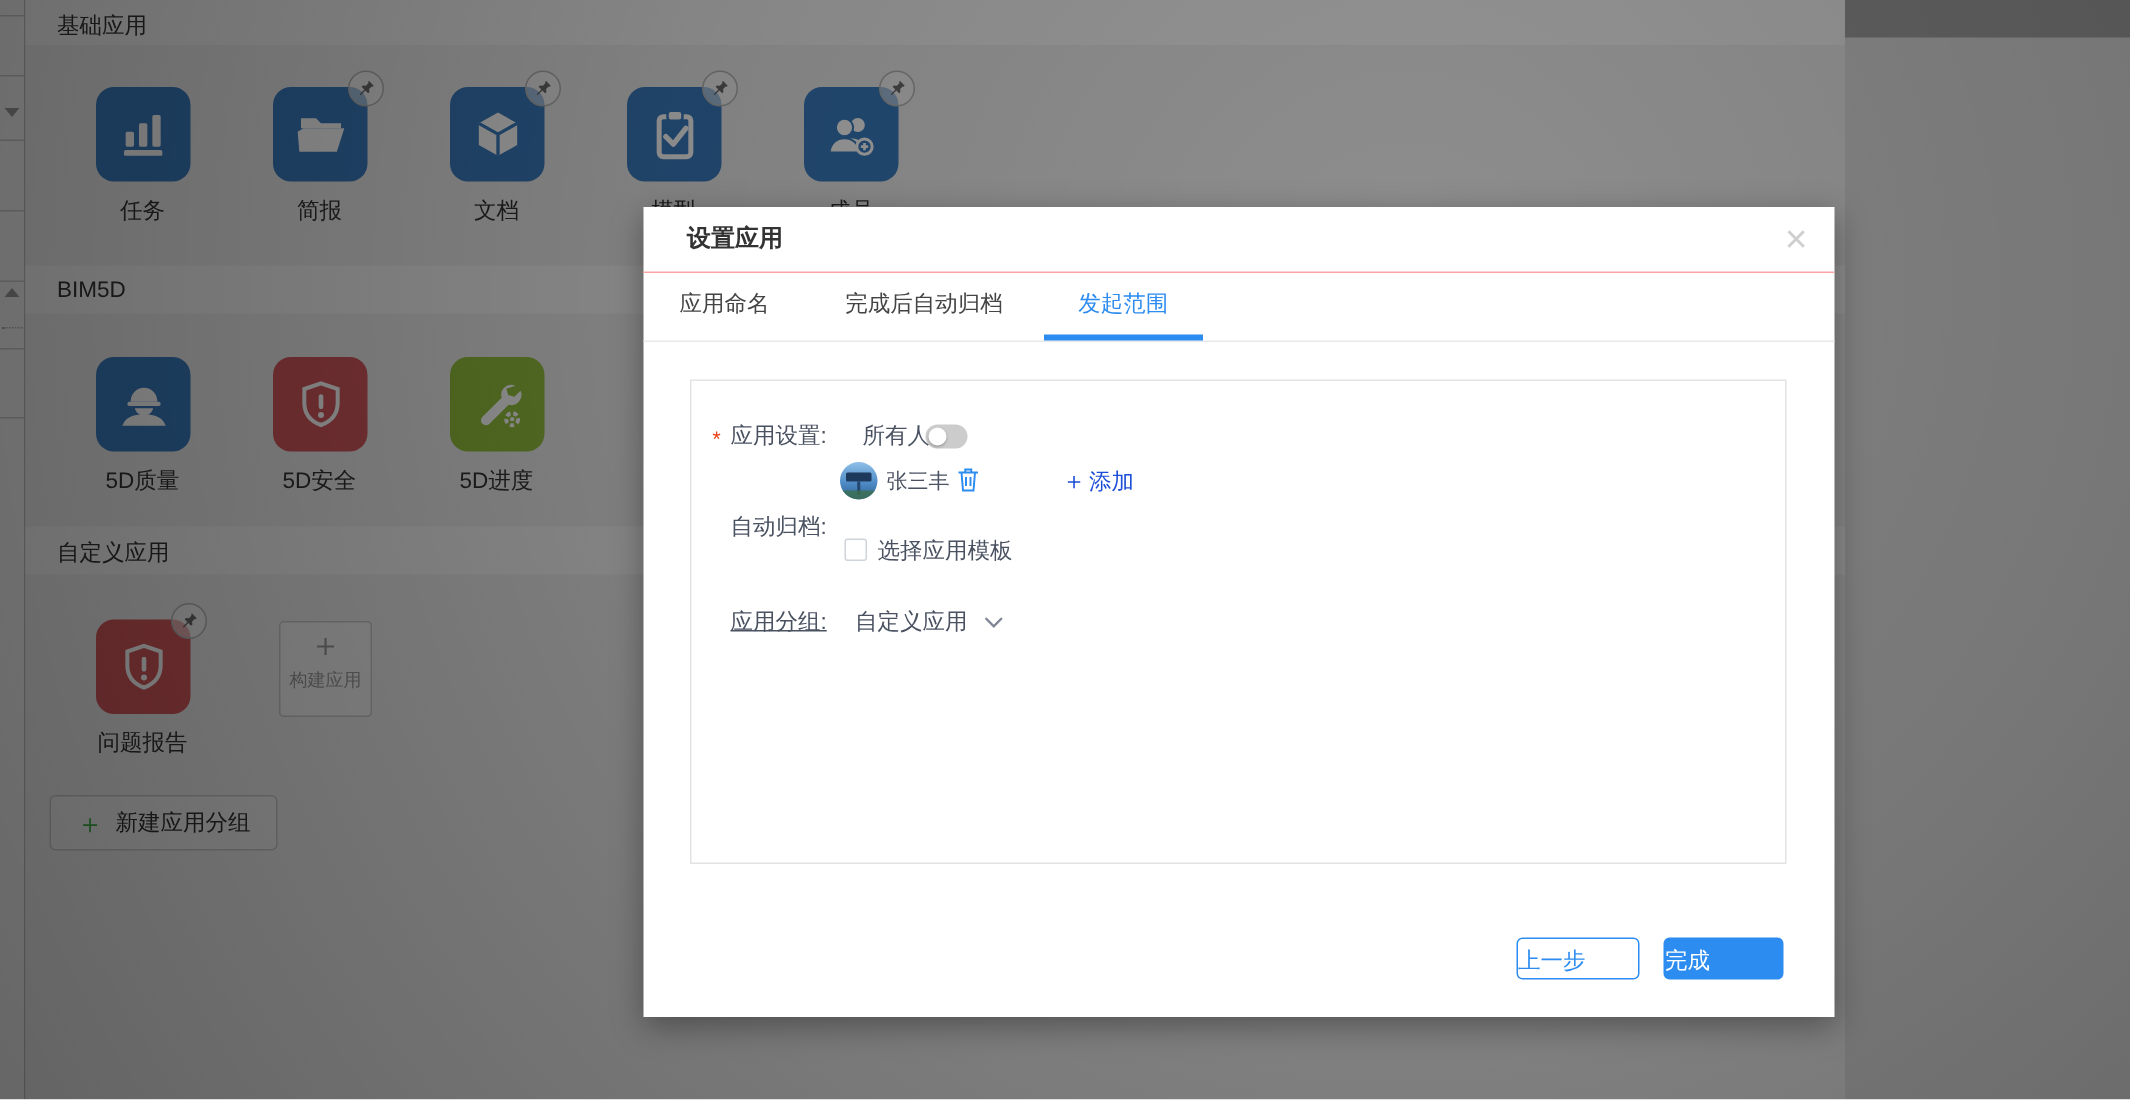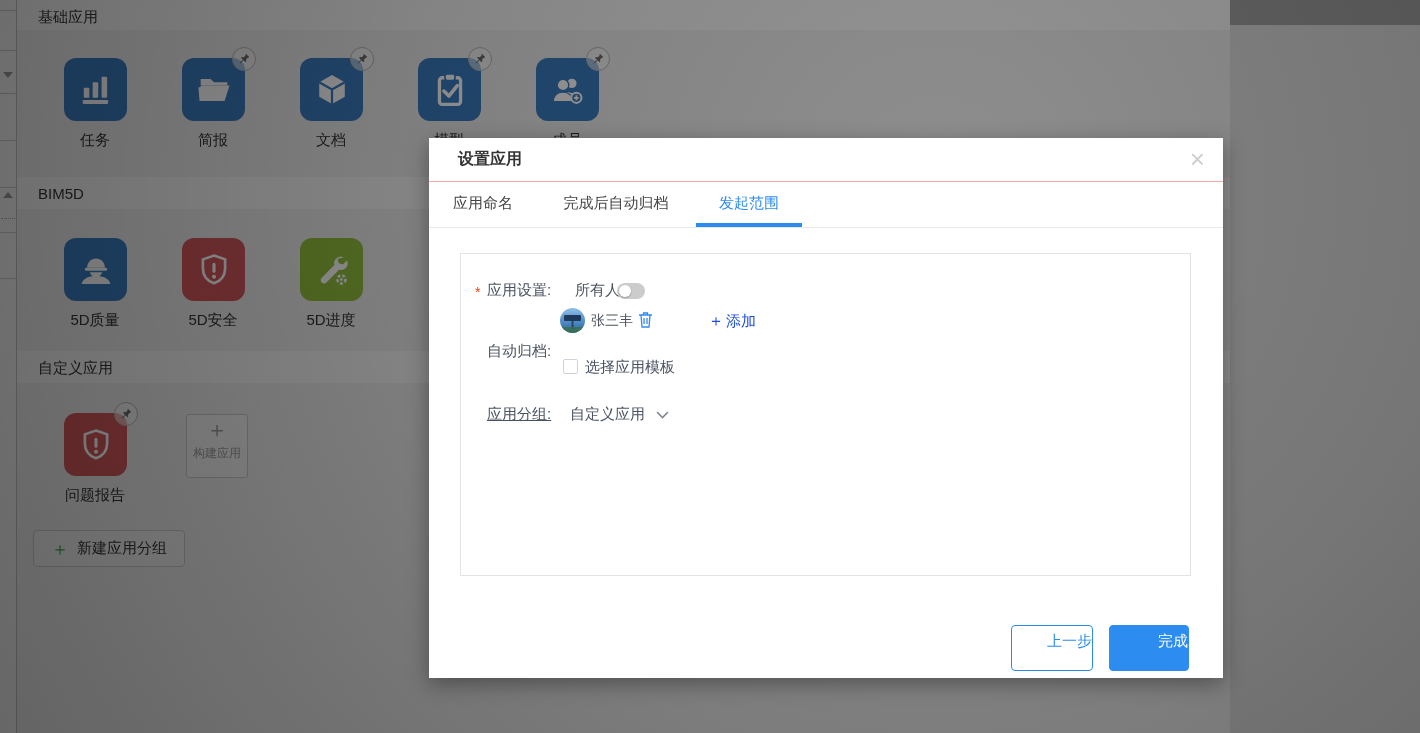--- a/index.html
+++ b/index.html
@@ -76,21 +76,21 @@
 
   .lbl-archive { left:58px; top:204px; }
   .checkbox { position:absolute; left:134px; top:221px; width:15px; height:15px; background:#fff; border:1px solid #cfd4db; border-radius:2px; cursor:pointer; }
   .chk-text { position:absolute; left:156px; top:220px; font-size:15px; color:#4a5262; cursor:pointer; }
 
   .lbl-group { left:58px; top:267px;text-decoration:underline; }
   .group-select { position:absolute; left:141px; top:267px; cursor:pointer; }
   .group-value { font-size:15px; color:#4a5262; }
   .group-select svg { position:relative; top:1px; left:7px; }
 
-  .btn { position:absolute; top:487px; height:46px; border-radius:4px; font-size:15px; text-align:right; line-height:30px; cursor:pointer; }
+  .btn { position:absolute; top:487px; height:28px; border-radius:4px; font-size:15px; text-align:left; line-height:30px; cursor:pointer; }
   .btn-prev { left:582px; width:82px; background:#fff; border:1px solid #2d8cf0; color:#2d8cf0; }
   .btn-finish { left:680px; width:80px; background:#2d8cf0; border:1px solid #2d8cf0; color:#fff; }
 </style>
 </head>
 <body>
 
 <div id="stage">
 
   <div class="left-rail">
     <div class="rail-line" style="top:10px"></div>

